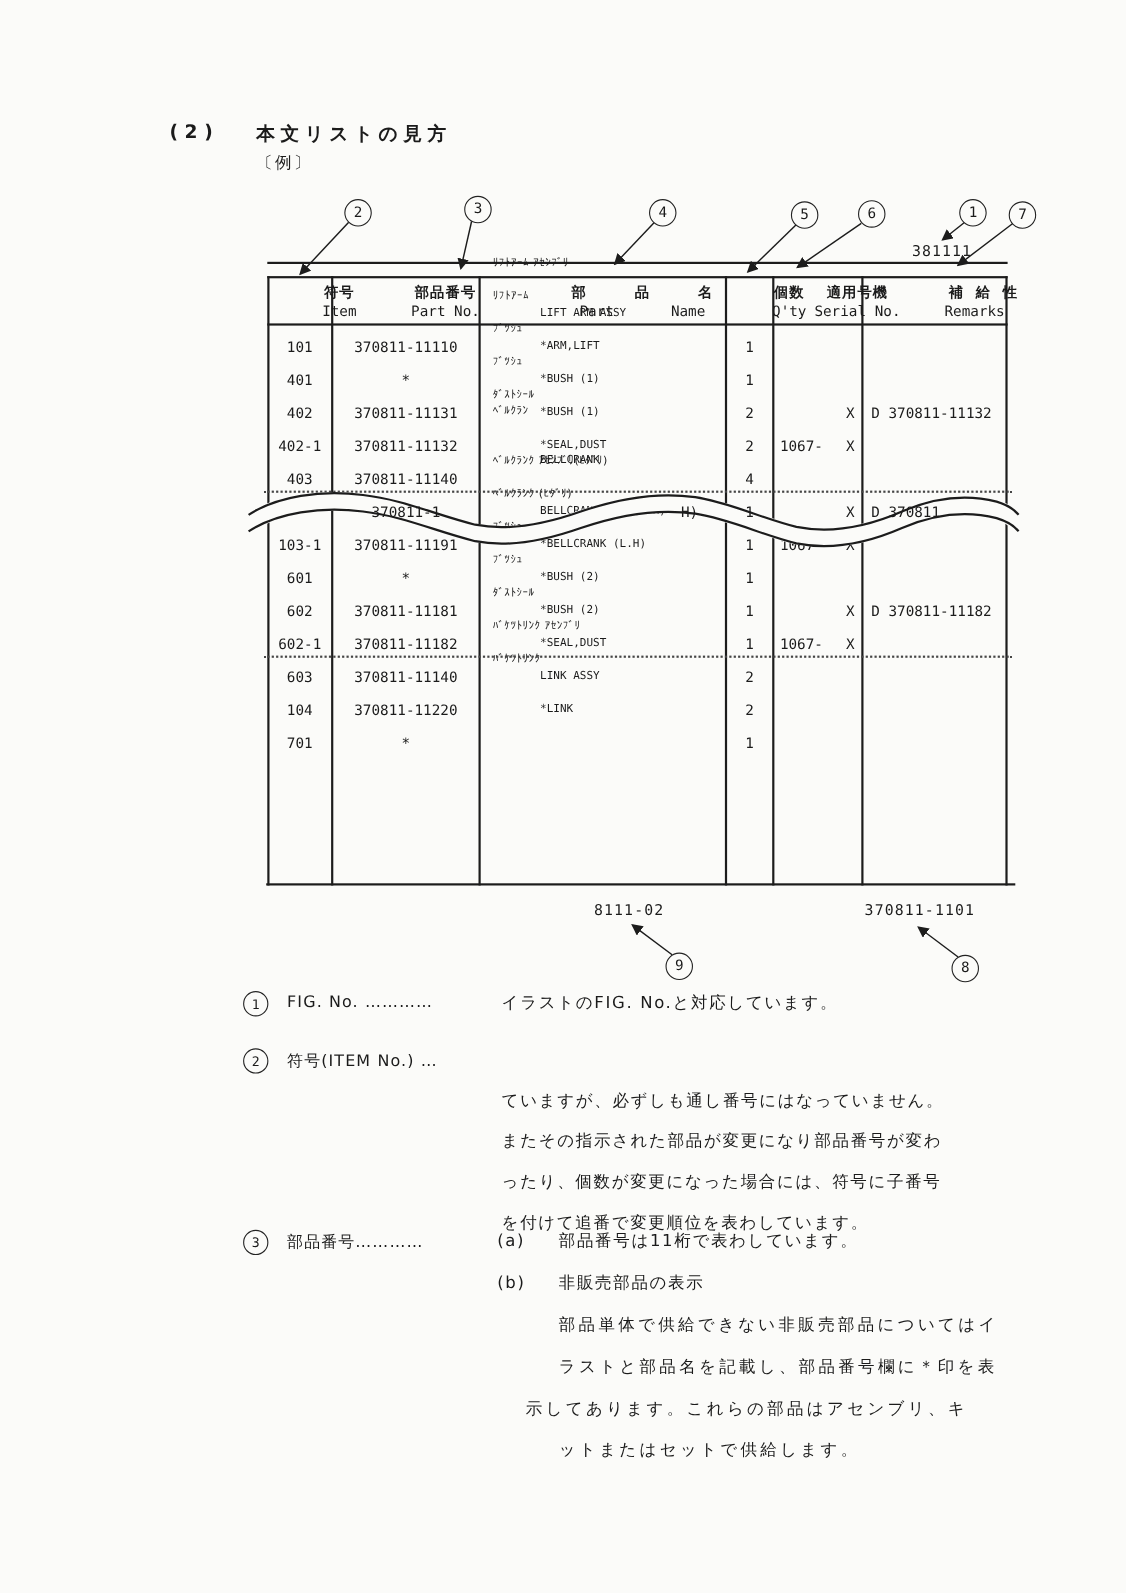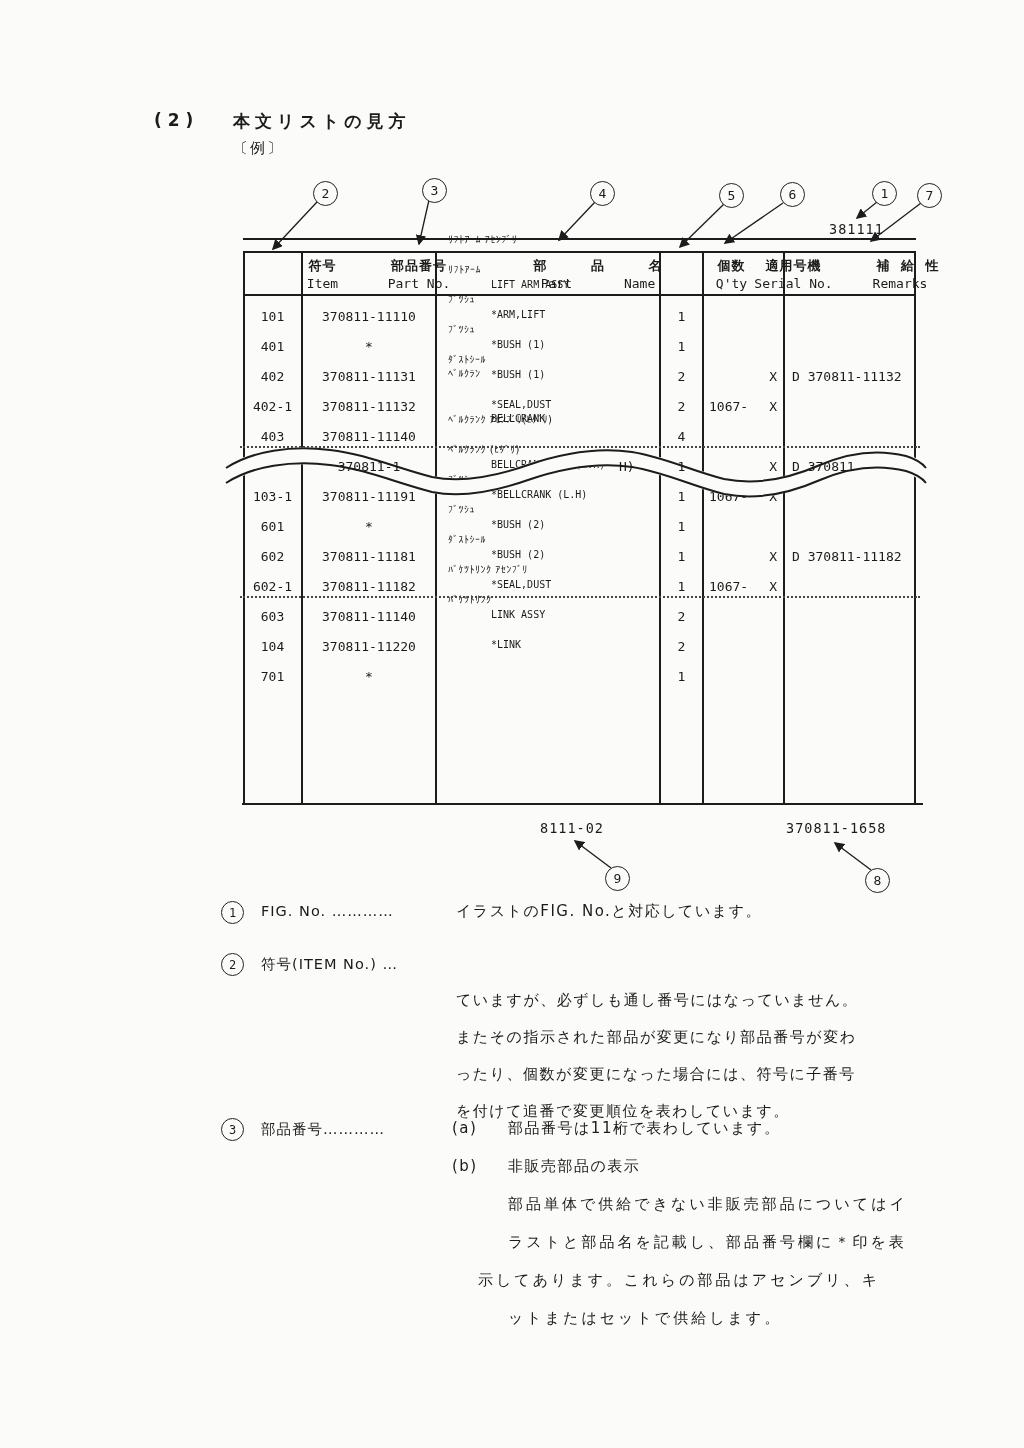--- a/index.html
+++ b/index.html
@@ -19,21 +19,21 @@
   
   .refnum{font-size:13.5px;letter-spacing:1px;}
   
   .tbl{position:absolute;left:243px;top:238px;width:673px;height:569px;}
   .line{position:absolute;background:#1c1c1c;}
   .topline1{left:0;top:0;width:673px;height:1.6px;}
   .topline2{left:0;top:13px;width:673px;height:2.4px;}
   .botline{left:-1px;top:565px;width:681px;height:2.4px;}
   .hdrbot{left:0;top:56px;width:673px;height:2px;}
   .v{top:13px;height:554px;width:1.8px;}
-  .hdr{position:absolute;left:18px;top:15px;width:673px;height:41px;display:flex;padding-left:32px;}
+  .hdr{position:absolute;left:4px;top:15px;width:673px;height:41px;display:flex;padding-left:32px;}
   .hc{display:flex;flex-direction:column;align-items:center;justify-content:center;gap:1px;}
   .hja{font-size:13px;font-family:"DejaVu Sans",sans-serif;font-weight:600;letter-spacing:1px;white-space:pre;}
   .hen{font-size:13px;white-space:pre;}
   .hc-name .hja{word-spacing:38px;}
   .hc-name .hen{word-spacing:44px;}
   .hc-rem .hja{word-spacing:5px;margin-left:16px;}
   .rows{position:absolute;left:0;top:58px;width:673px;}
   .trow{display:flex;height:30px;align-items:flex-end;}
   .c{box-sizing:border-box;font-size:13px;line-height:16px;white-space:pre;}
   .c-item{width:59px;text-align:center;padding-bottom:1px;}
@@ -294,21 +294,21 @@
     </div>
   </div>
 
   <svg class="abs wavesvg" width="1024" height="1448" style="left:0;top:0;">
     <path d="M226,475.5 C252,458.5 292,452.5 330,457.5 C366,461.5 396,475.5 432,484.5 C462,490.5 494,484.5 528,472.5 C560,461.5 598,454.5 632,459.5 C664,464.5 692,478.5 724,486.5 C754,492.5 788,486.5 820,472.5 C848,460.5 878,456.5 906,463.5 C916,466.5 922,470.5 926,475.5" fill="none" stroke="#fbfbf9" stroke-width="17"></path>
     <path d="M226,468 C252,451 292,445 330,450 C366,454 396,468 432,477 C462,483 494,477 528,465 C560,454 598,447 632,452 C664,457 692,471 724,479 C754,485 788,479 820,465 C848,453 878,449 906,456 C916,459 922,463 926,468" fill="none" stroke="#1c1c1c" stroke-width="2"></path>
     <path d="M226,483 C252,466 292,460 330,465 C366,469 396,483 432,492 C462,498 494,492 528,480 C560,469 598,462 632,467 C664,472 692,486 724,494 C754,500 788,494 820,480 C848,468 878,464 906,471 C916,474 922,478 926,483" fill="none" stroke="#1c1c1c" stroke-width="2"></path>
   </svg>
 
   <div class="abs refnum" style="left:540px;top:820px;">8111-02</div>
-  <div class="abs refnum" style="left:786px;top:820px;">370811-1658</div>
+  <div class="abs refnum" style="left:786px;top:820px;">370811-1101</div>
 
   <div class="notecirc" style="left:221px;top:901px;">1</div>
   <div class="abs nlabel" style="left:261px;top:903px;">FIG. No. …………</div>
   <div class="abs ntext" style="left:456px;top:902px;">イラストのFIG. No.と対応しています。</div>
 
   <div class="notecirc" style="left:221px;top:953px;">2</div>
   <div class="abs nlabel" style="left:261px;top:955px;">符号(ITEM No.) …</div>
   <div class="abs ntext" style="left:456px;top:991px;">ていますが、必ずしも通し番号にはなっていません。</div>
   <div class="abs ntext" style="left:456px;top:1028px;">またその指示された部品が変更になり部品番号が変わ</div>
   <div class="abs ntext" style="left:456px;top:1065px;">ったり、個数が変更になった場合には、符号に子番号</div>

